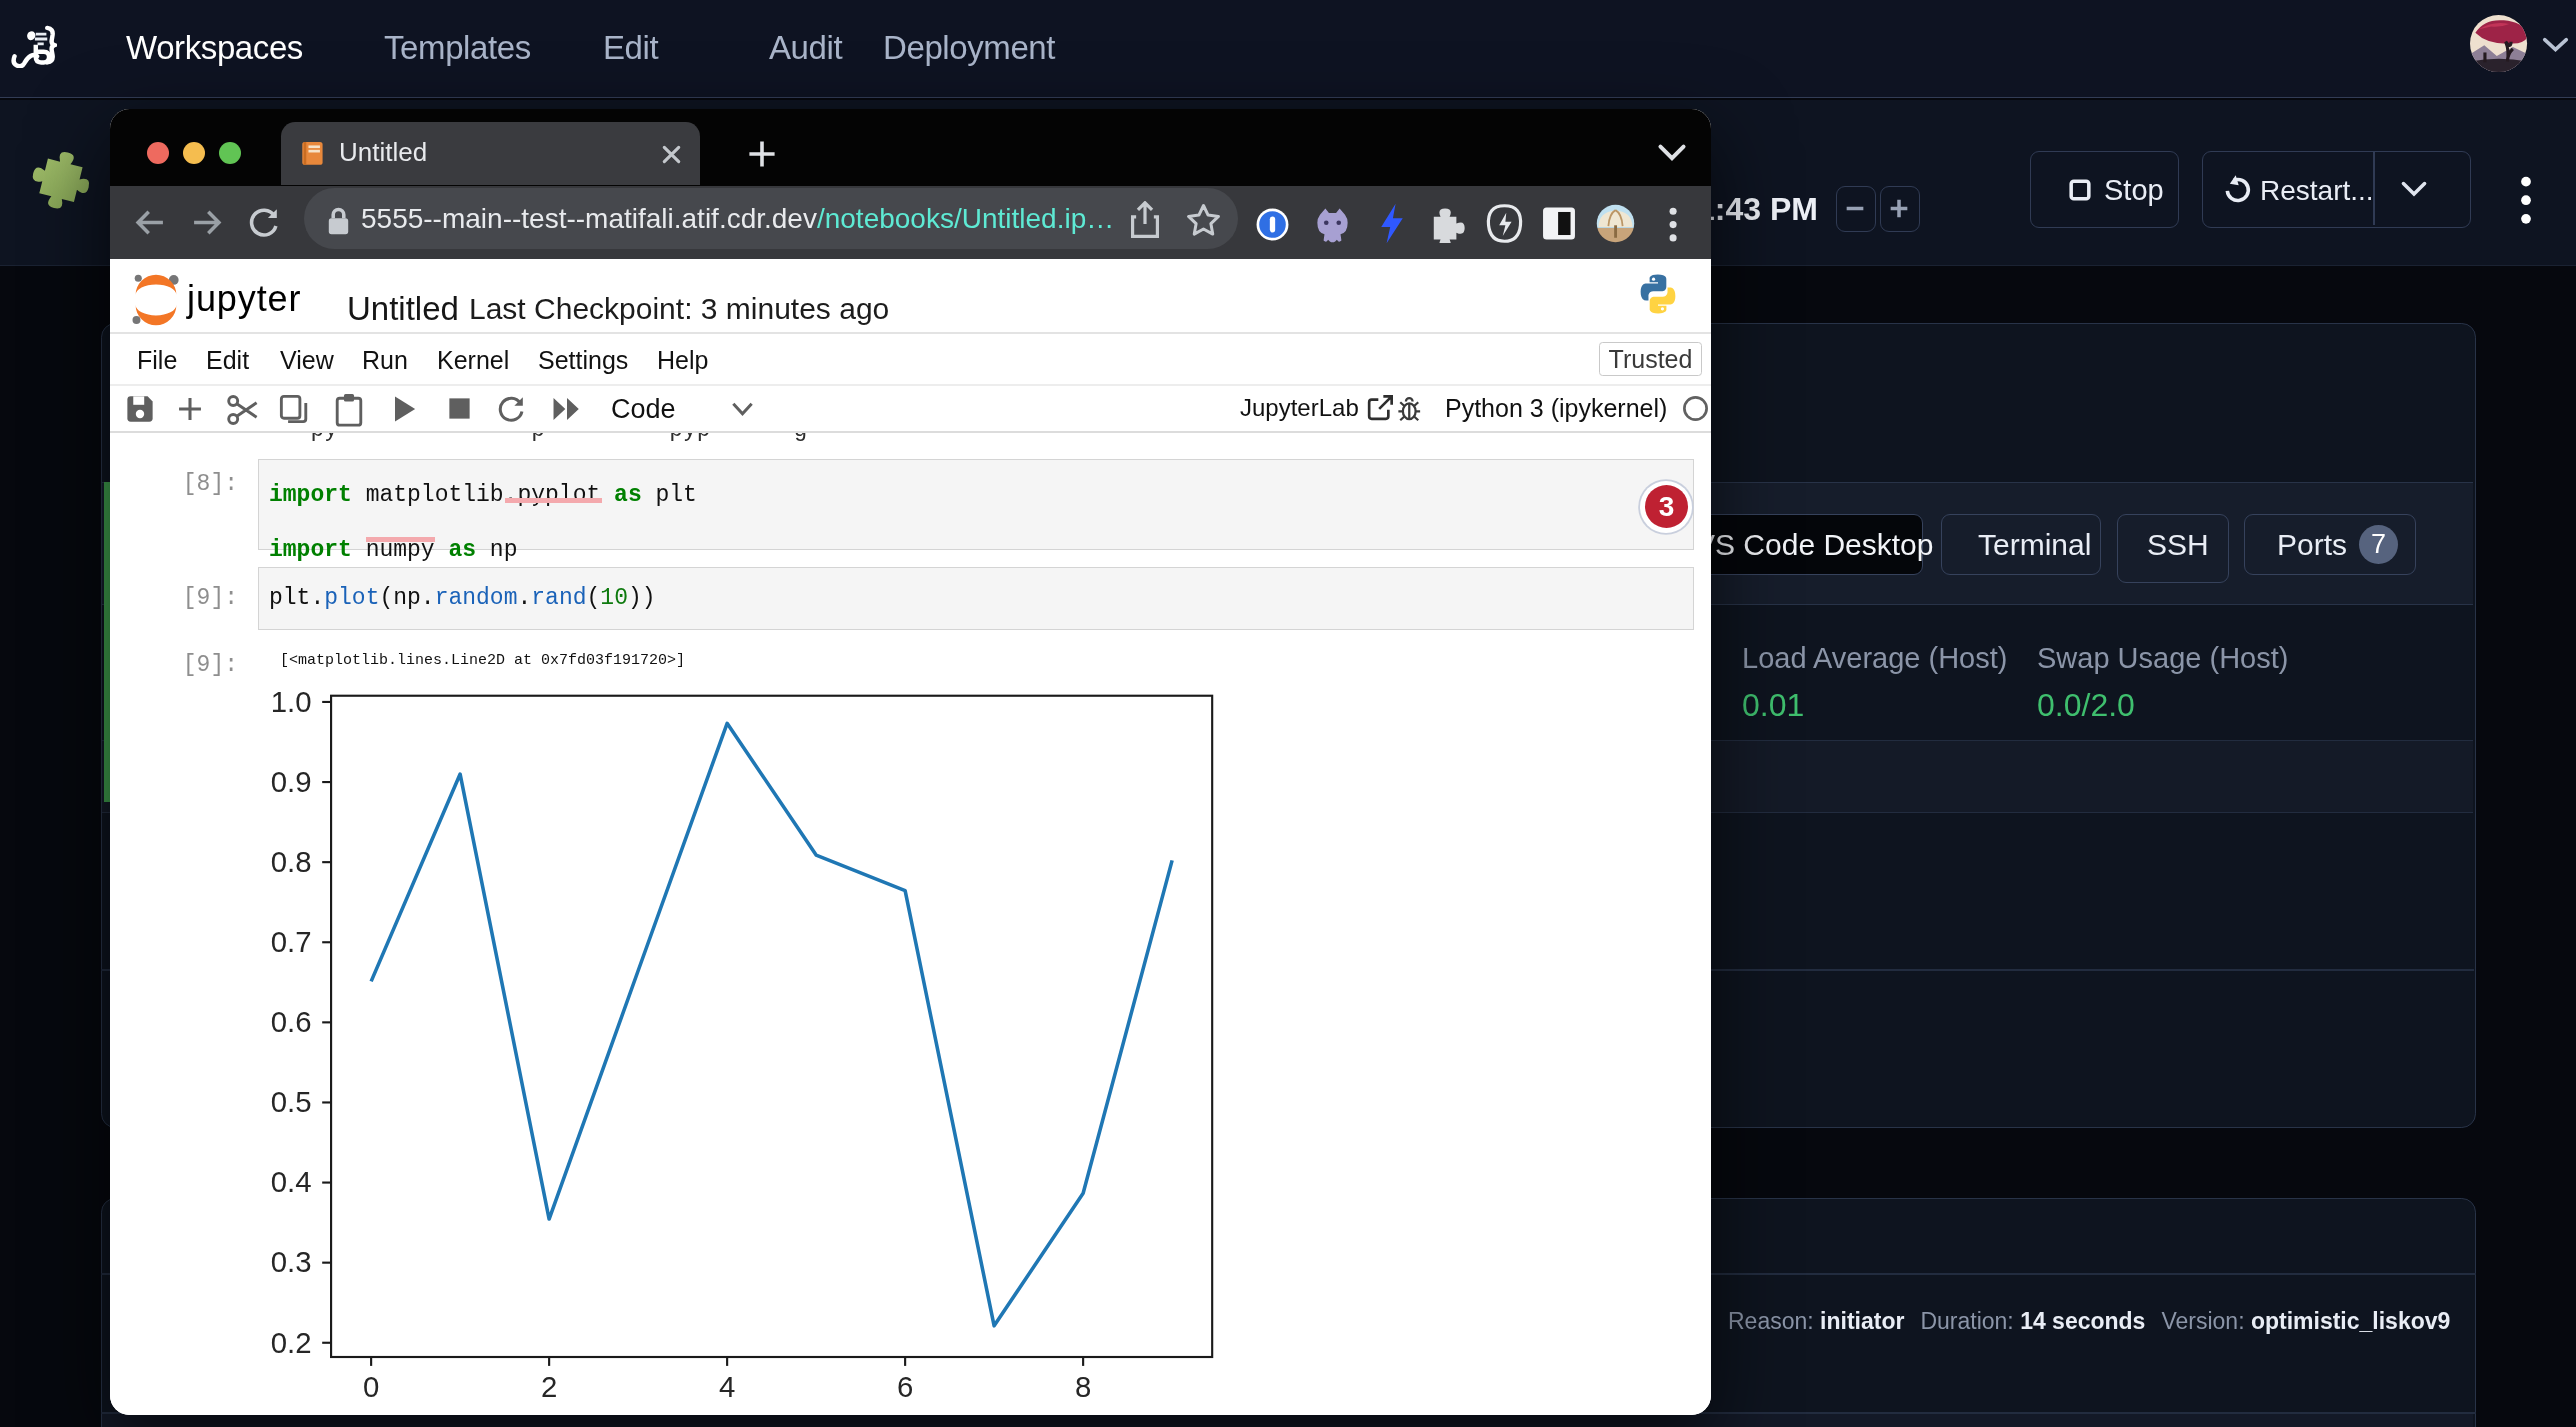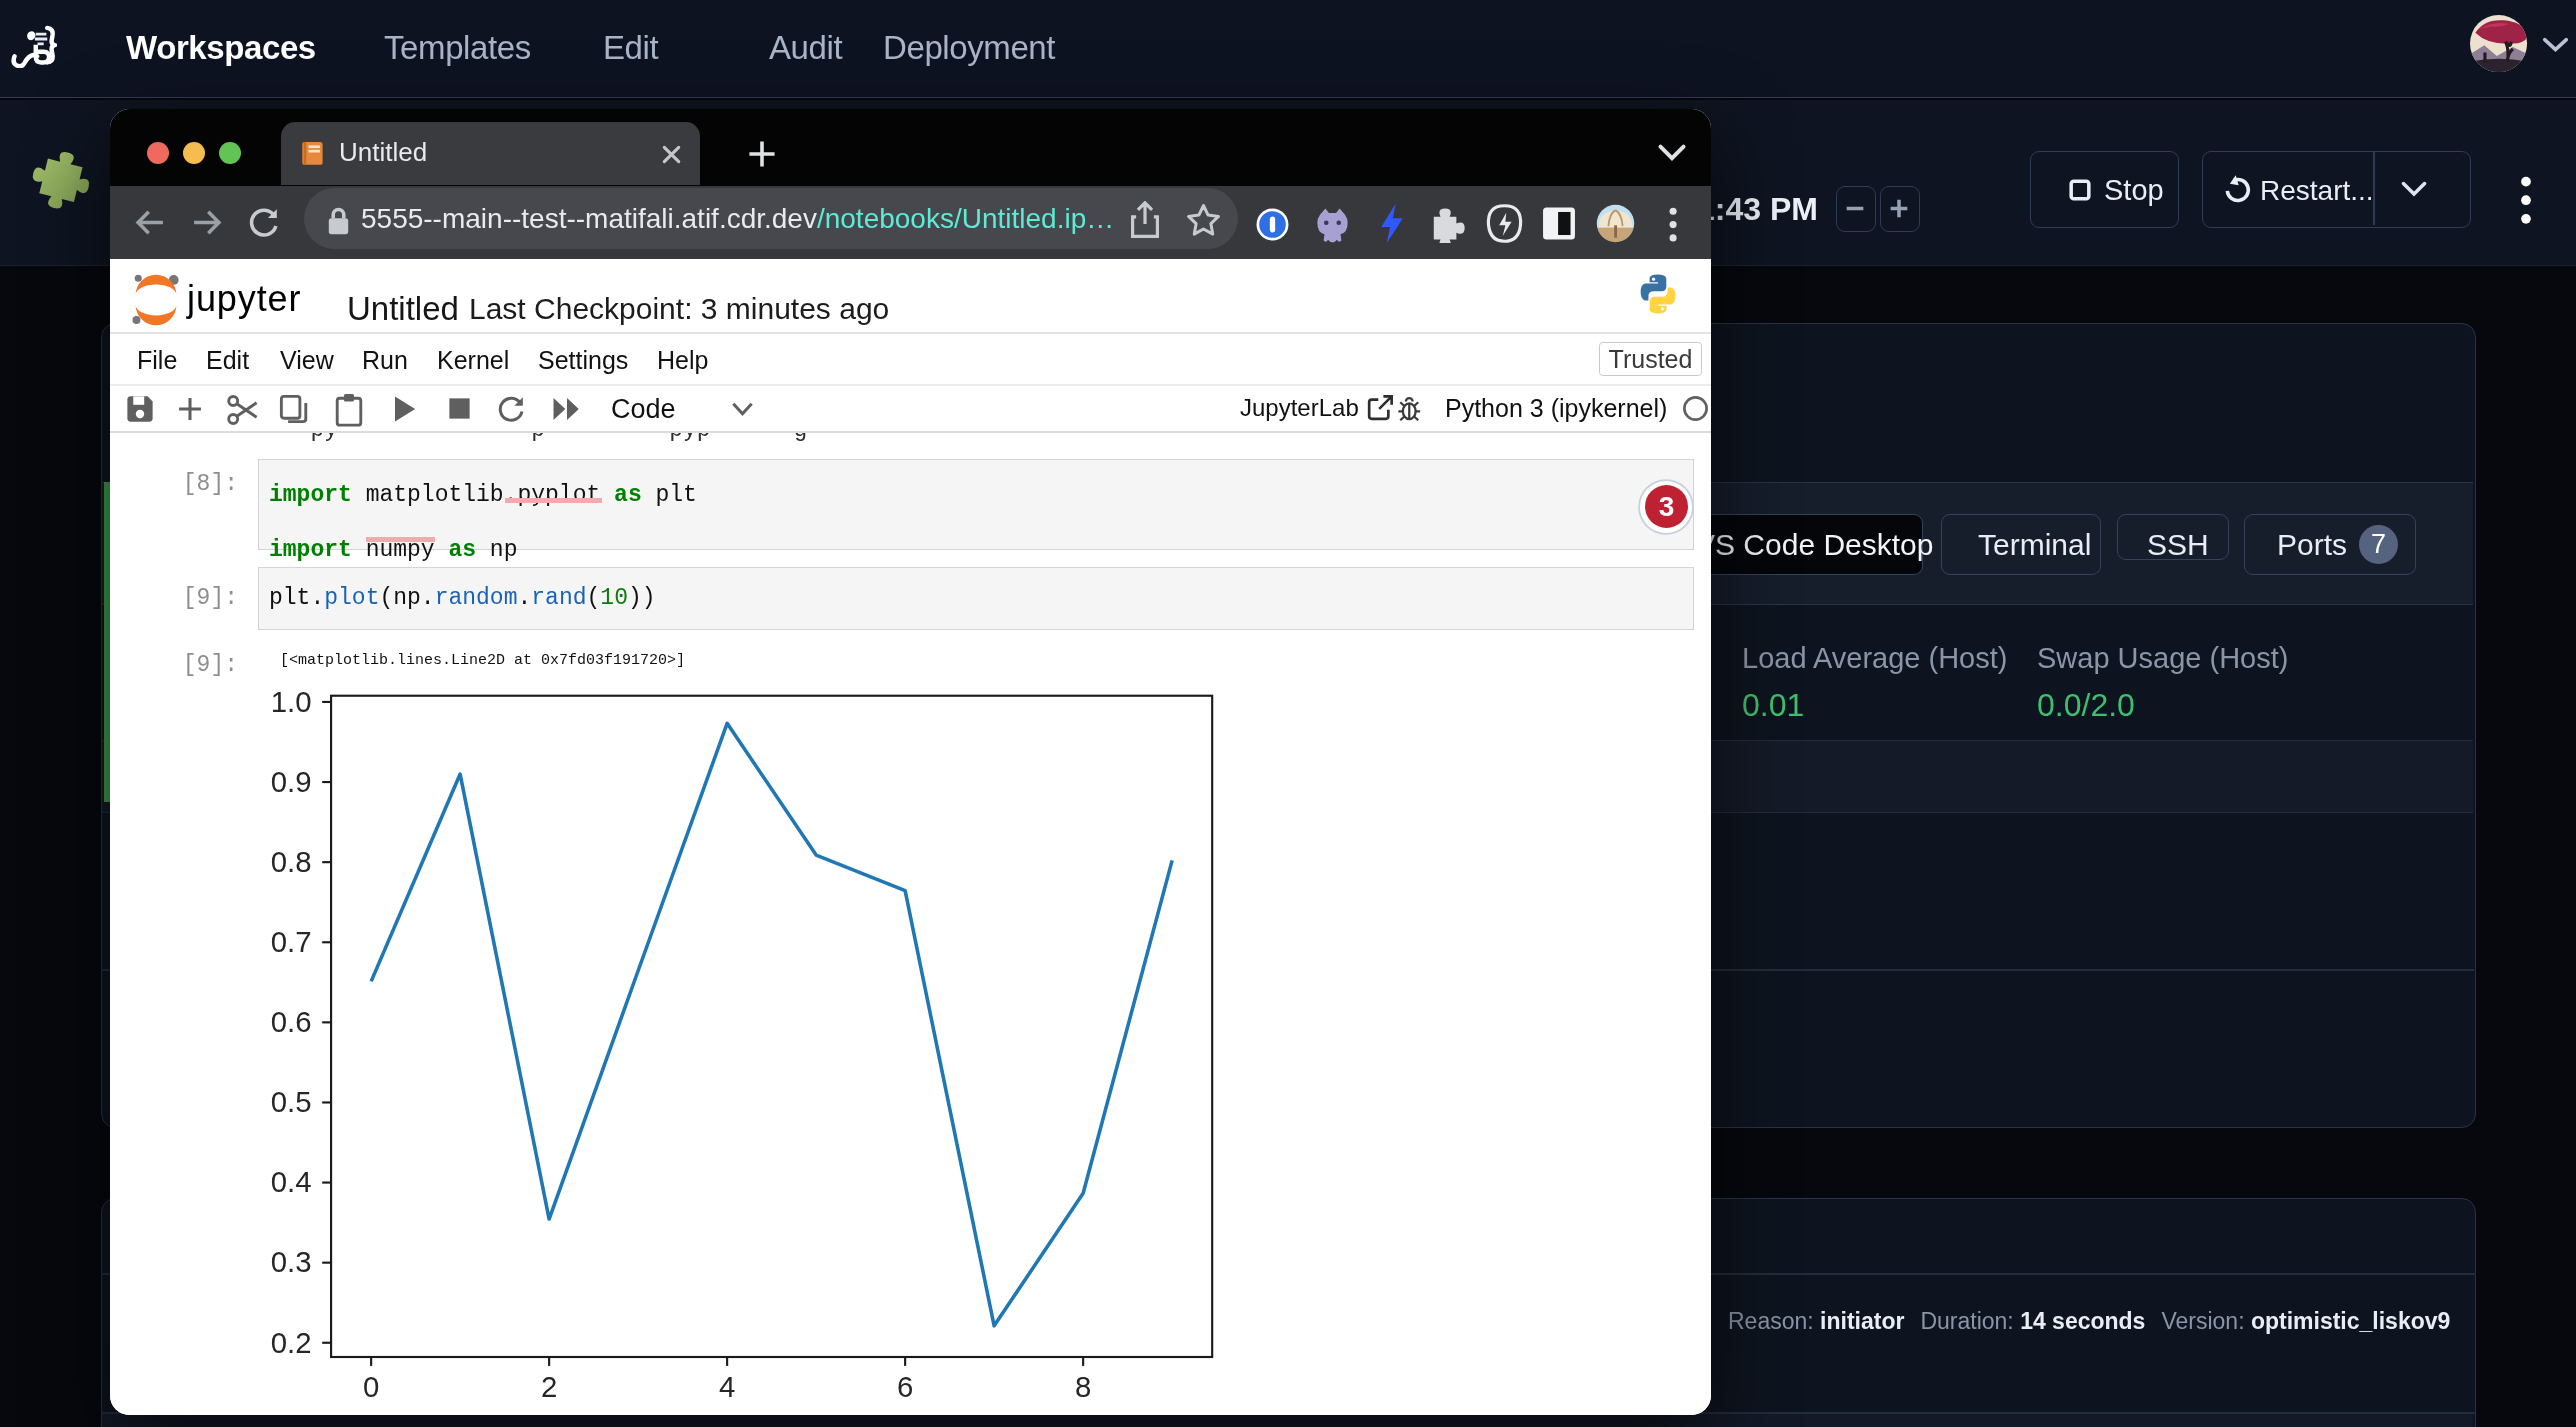--- a/index.html
+++ b/index.html
@@ -29,21 +29,21 @@
 <body>
 
 <div id="nav">
  <svg class="abs" style="left:10.7px;top:25px" width="46" height="43" viewBox="0 0 52 48">
   <path d="M4 35 q-3 8 2.5 10.5 q5.5 2.5 8.5 -2.5 q3 -6 7.5 -8.5 q4 -2 7 0.5" fill="none" stroke="#fff" stroke-width="5" stroke-linecap="round"></path>
   <path d="M28 22 v14 q0 6 6 6 h3 q6 0 6 -6 q0 -6 -6 -6 h-9" fill="none" stroke="#fff" stroke-width="5" stroke-linejoin="round"></path>
   <path d="M20 8 q5 -3 7 1 q2 4 -2 7 q-4 2 -6 -1 q-2 -4 1 -7 Z" fill="#fff"></path>
   <path d="M28 10 h12 M27 15.5 h14 M30 21 h7" stroke="#e8ecf2" stroke-width="3.2"></path>
   <path d="M41 3 q7 1 6 8 l-1 6 q-0.7 4 3 5.5 q-3.7 1.5 -3 5.5 l1 6 q1 7 -6 8" fill="none" stroke="#fff" stroke-width="5" stroke-linecap="round"></path>
  </svg>
- <div class="navitem" style="left:126px;color:#fff;font-weight:700">Workspaces</div>
+ <div class="navitem" style="left:126px;color:#fff;font-weight:400">Workspaces</div>
  <div class="navitem" style="left:384px">Templates</div>
  <div class="navitem" style="left:603px">Edit</div>
  <div class="navitem" style="left:769px">Audit</div>
  <div class="navitem" style="left:883px">Deployment</div>
  <svg class="abs" style="left:2470px;top:15px" width="58" height="58" viewBox="0 0 65 65">
   <defs>
         <clipPath id="avc">
           <circle cx="32" cy="32" r="32"></circle>
         </clipPath>
       </defs>
@@ -108,21 +108,21 @@
 <div class="abs" style="left:102px;top:740px;width:2371px;height:73px;background:#141a27;border-top:1.8px solid #222c3f;border-bottom:1.8px solid #222c3f"></div>
 <div class="abs" style="left:101px;top:969px;width:2373px;height:1.8px;background:#222c3f"></div>
 <div class="abs" style="left:104px;top:482px;width:6.2px;height:320px;background:#3f9e4d"></div>
 
 <div class="abs" style="left:1642px;top:514px;width:281px;height:61px;background:#04060a;border:1.8px solid #36425c;border-radius:9px;color:#f2f4f8;font-size:30px">
     <span class="abs" style="left:52px;top:12.5px;white-space:nowrap">VS Code Desktop</span>
   </div>
 <div class="obtn" style="left:1941px;top:514px;width:160px;height:61px;border-color:#36425c;font-size:30px;background:#161d2b">
     <span class="abs" style="left:36px;top:12.5px">Terminal</span>
   </div>
-<div class="obtn" style="left:2117px;top:514px;width:112px;height:46px;border-color:#36425c;font-size:30px;background:#161d2b">
+<div class="obtn" style="left:2117px;top:514px;width:112px;height:69px;border-color:#36425c;font-size:30px;background:#161d2b">
     <span class="abs" style="left:29px;top:12.5px">SSH</span>
   </div>
 <div class="obtn" style="left:2244px;top:514px;width:172px;height:61px;border-color:#36425c;font-size:30px;background:#161d2b">
     <span class="abs" style="left:32px;top:12.5px">Ports</span>
     <span class="abs" style="left:114px;top:9.8px;width:39px;height:39px;border-radius:50%;background:#56637e;color:#fff;font-size:27px;text-align:center;line-height:39px">7</span>
   </div>
 
 <div class="abs" style="left:1742px;top:642px;font-size:29px;color:#8b95a8">Load Average (Host)</div>
 <div class="abs" style="left:1742px;top:687px;font-size:32px;color:#3fbf6e">0.01</div>
 <div class="abs" style="left:2037px;top:642px;font-size:29px;color:#8b95a8">Swap Usage (Host)</div>

